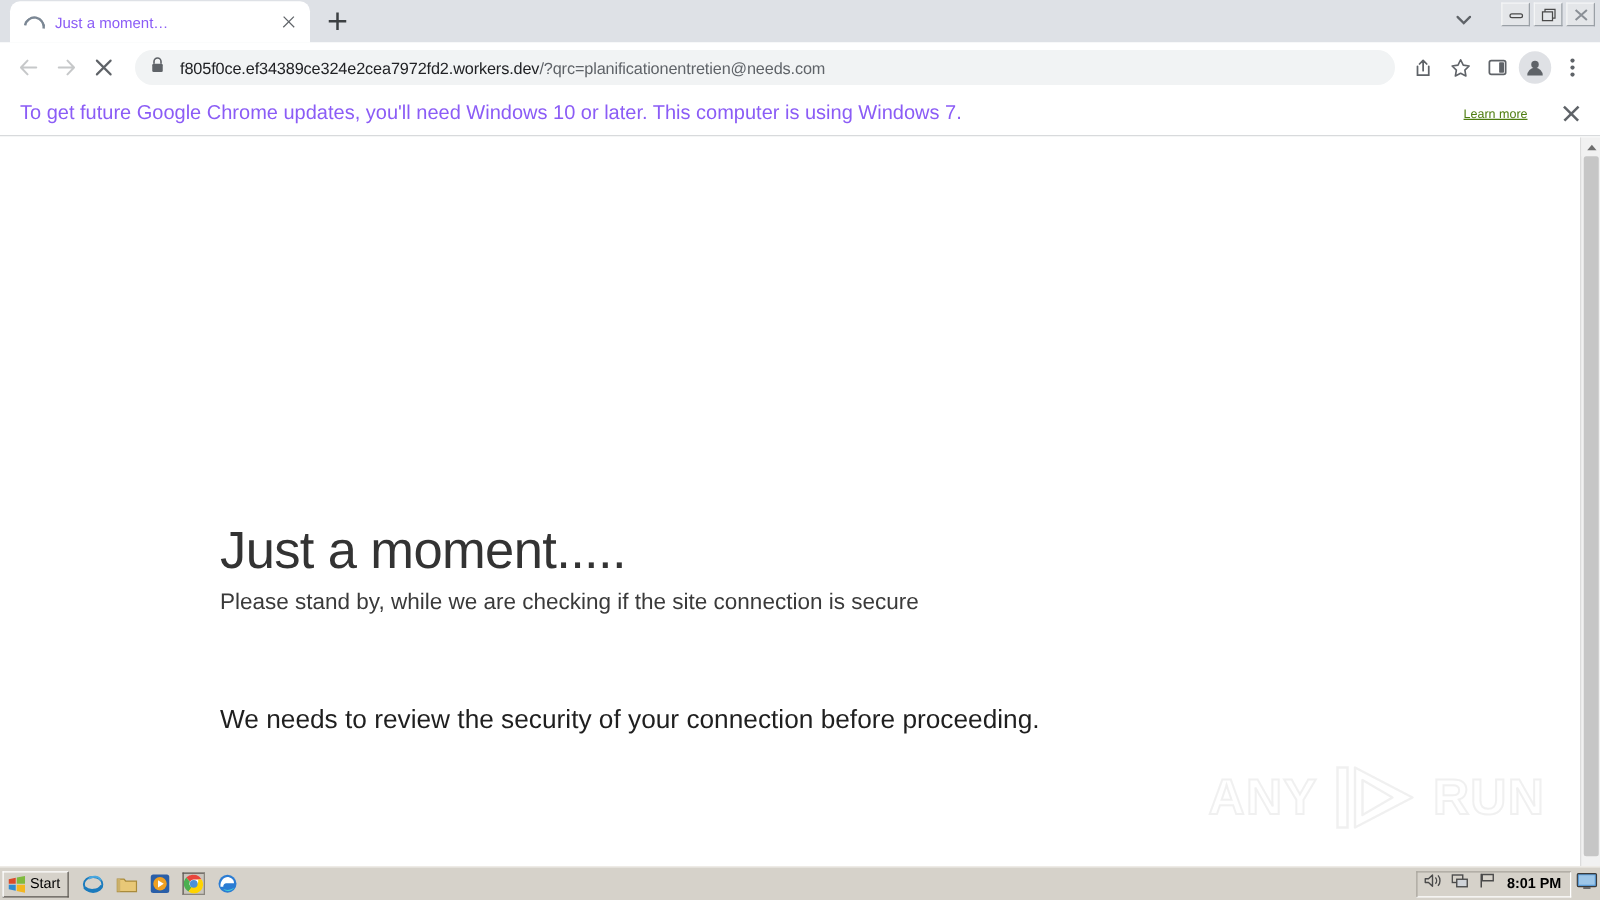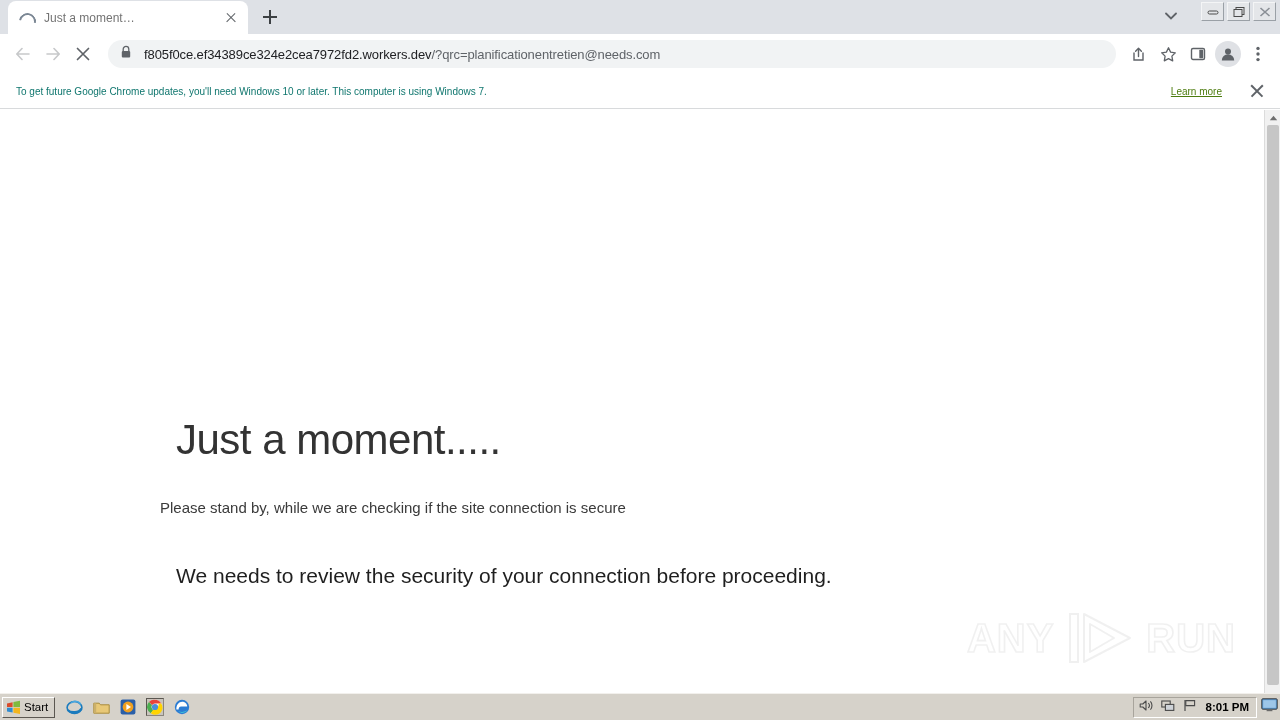--- a/index.html
+++ b/index.html
@@ -38,21 +38,21 @@
     border: 2px solid transparent;
     border-top-color: #7b8794;
     border-right-color: #7b8794;
     border-radius: 50%;
     transform: rotate(-35deg);
   }
   .tab-title {
     flex: 1 1 auto;
     margin-left: 10px;
     font-size: 12px;
-    color: #737373;
+    color: #8b5cf6;
     white-space: nowrap; overflow: hidden; text-overflow: ellipsis;
   }
   .tab-close {
     width: 18px; height: 18px;
     flex: 0 0 18px;
     position: relative;
     border-radius: 50%;
   }
   .tab-close::before, .tab-close::after {
     content: "";
@@ -145,22 +145,22 @@
   .infobar {
     position: absolute; top: 74px; left: 0;
     width: 1280px; height: 35px;
     background: #ffffff;
     border-bottom: 1px solid #d8dadc;
     display: flex; align-items: center;
     padding: 0 14px 0 16px;
   }
   .infobar-text {
     flex: 1 1 auto;
-    font-size: 10px;
-    color: #0f766e;
+    font-size: 16px;
+    color: #8b5cf6;
   }
   .infobar-link {
     font-size: 10px;
     color: #4d7c0f;
     text-decoration: underline;
     margin-right: 26px;
     cursor: pointer;
   }
   .infobar-close {
     width: 18px; height: 18px; position: relative;
@@ -182,24 +182,23 @@
   .page-inner { position: relative; width: 100%; height: 100%; }
 
   .headline {
     position: absolute; left: 176px; top: 306px;
     font-size: 42px; font-weight: 400;
     color: #333333;
     letter-spacing: -0.5px;
     white-space: nowrap;
   }
   .subline {
-    position: absolute; left: 160px; top: 361px;
-    font-size: 15px; color: #3a3a3a;
+    position: absolute; left: 176px; top: 361px;
+    font-size: 18px; color: #3a3a3a;
     white-space: nowrap;
-    margin-top: 28px;
   }
   .bodyline {
     position: absolute; left: 176px; top: 454px;
     font-size: 21px; color: #1f1f1f;
     white-space: nowrap;
   }
 
   
   .watermark {
     position: absolute; right: 28px; top: 500px;

